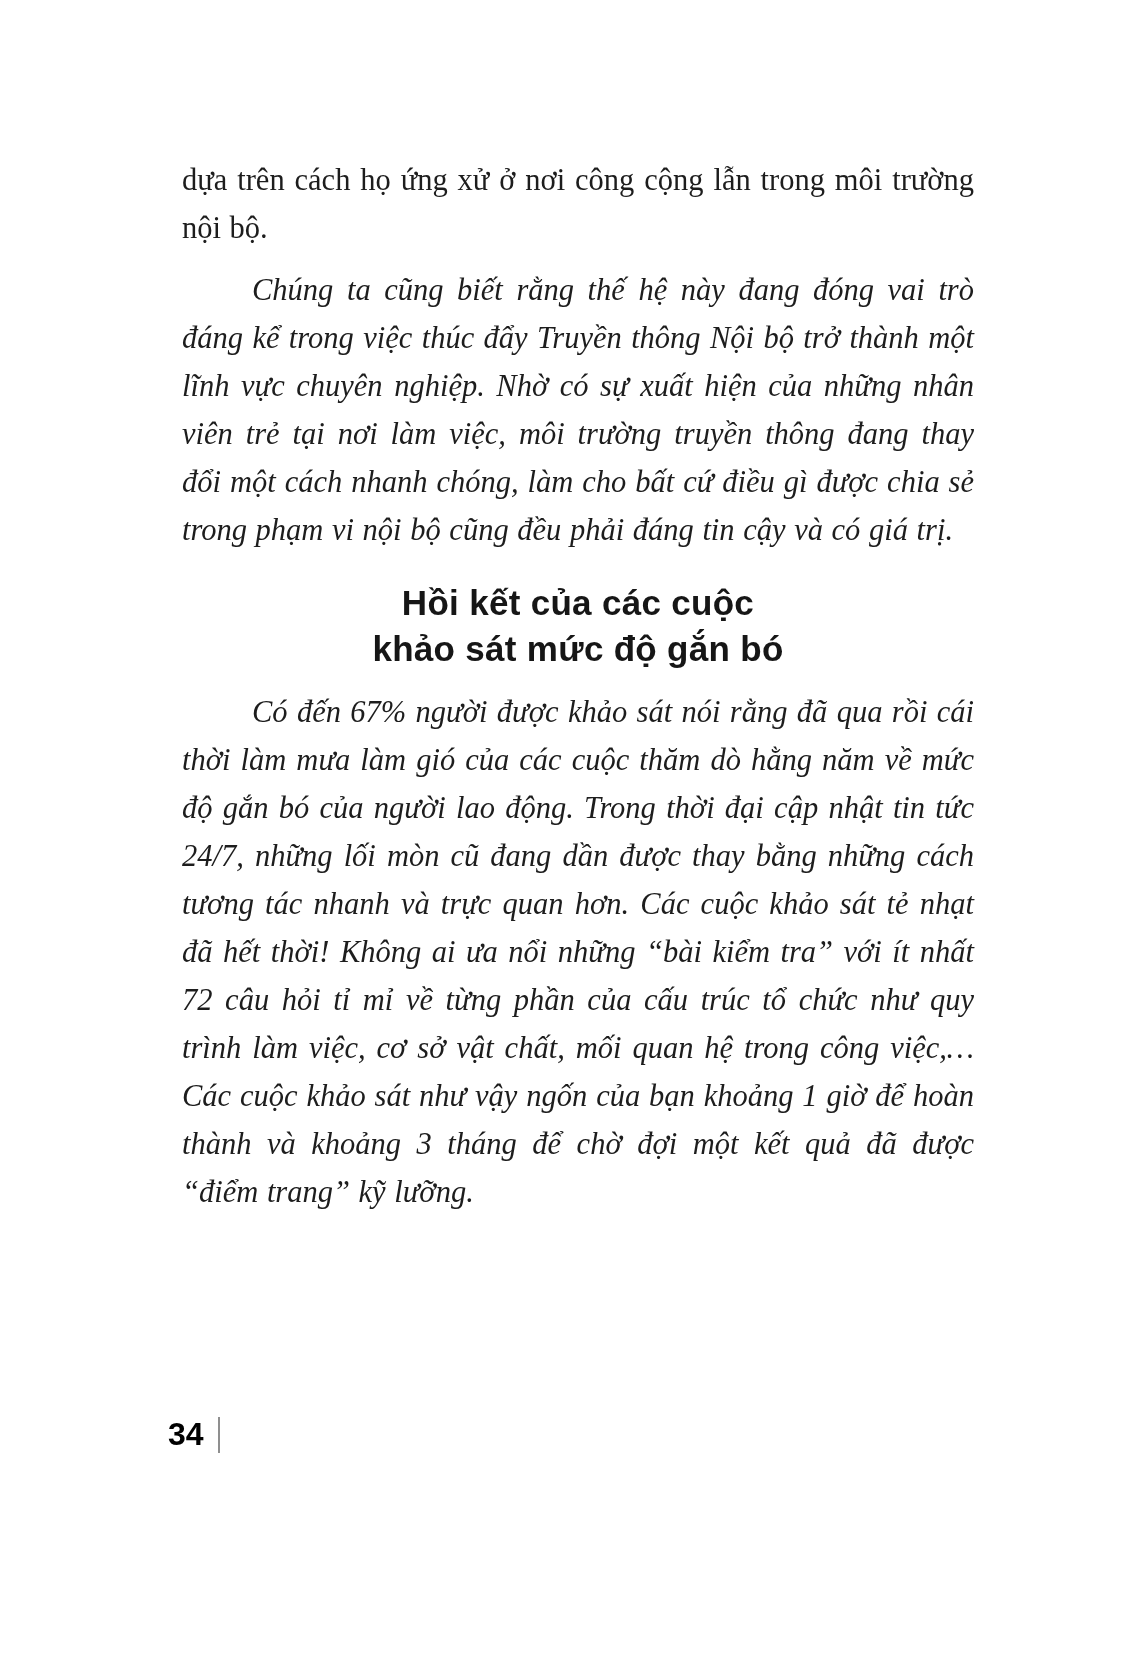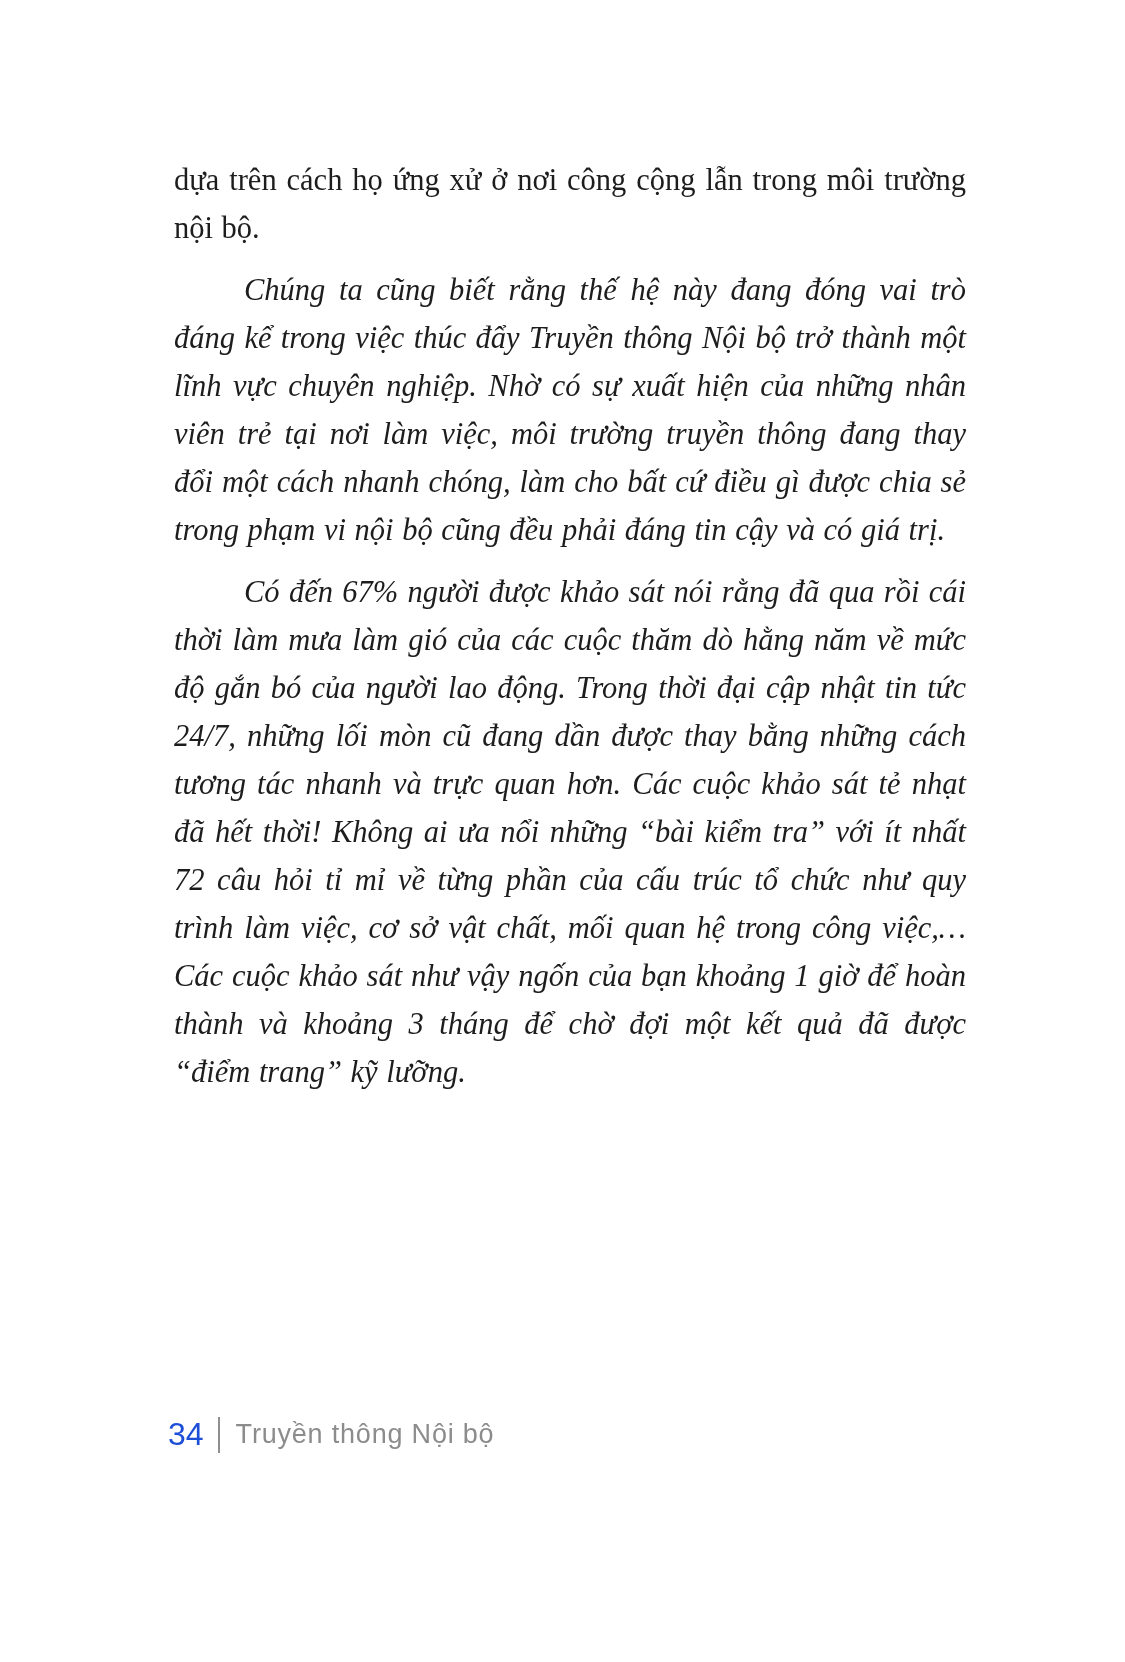--- a/index.html
+++ b/index.html
@@ -11,21 +11,21 @@
     position: relative;
     width: 1125px;
     height: 1662px;
     background: #ffffff;
     overflow: hidden;
     font-family: "Liberation Serif", "DejaVu Serif", serif;
     color: #1d1d1d;
   }
   .text-block {
     position: absolute;
-    left: 174px;
+    left: 182px;
     top: 156px;
     width: 792px;
   }
   p.body {
     font-size: 30.5px;
     line-height: 48px;
     text-align: justify;
     margin: 0 0 14px 0;
     word-spacing: 1px;
   }
@@ -49,22 +49,22 @@
   .footer {
     position: absolute;
     left: 168px;
     top: 1416px;
     display: flex;
     align-items: center;
     font-family: "Liberation Sans", "DejaVu Sans", sans-serif;
   }
   .footer .num {
     font-size: 32px;
-    font-weight: normal;
-    color: #1d4ed8;
+    font-weight: bold;
+    color: #000000;
   }
   .footer .divider {
     width: 2px;
     height: 36px;
     background: #8f8f8f;
     margin: 0 16px 0 14px;
   }
   .footer .title {
     font-size: 27px;
     color: #8c8c8c;
@@ -75,25 +75,28 @@
 <body>
 
 <div class="page">
 
   <div class="text-block">
 
     <p class="body">dựa trên cách họ ứng xử ở nơi công cộng lẫn trong môi trường nội bộ.</p>
 
     <p class="body indent">Chúng ta cũng biết rằng thế hệ này đang đóng vai trò đáng kể trong việc thúc đẩy Truyền thông Nội bộ trở thành một lĩnh vực chuyên nghiệp. Nhờ có sự xuất hiện của những nhân viên trẻ tại nơi làm việc, môi trường truyền thông đang thay đổi một cách nhanh chóng, làm cho bất cứ điều gì được chia sẻ trong phạm vi nội bộ cũng đều phải đáng tin cậy và có giá trị.</p>
 
+    <div class="heading">
+      <span>Hồi kết của các cuộc</span>
+      <span>khảo sát mức độ gắn bó</span>
+    </div>
 
     <p class="body indent">Có đến 67% người được khảo sát nói rằng đã qua rồi cái thời làm mưa làm gió của các cuộc thăm dò hằng năm về mức độ gắn bó của người lao động. Trong thời đại cập nhật tin tức 24/7, những lối mòn cũ đang dần được thay bằng những cách tương tác nhanh và trực quan hơn. Các cuộc khảo sát tẻ nhạt đã hết thời! Không ai ưa nổi những “bài kiểm tra” với ít nhất 72 câu hỏi tỉ mỉ về từng phần của cấu trúc tổ chức như quy trình làm việc, cơ sở vật chất, mối quan hệ trong công việc,… Các cuộc khảo sát như vậy ngốn của bạn khoảng 1 giờ để hoàn thành và khoảng 3 tháng để chờ đợi một kết quả đã được “điểm trang” kỹ lưỡng.</p>
 
 
   </div>
 
   <div class="footer">
     <span class="num">34</span>
     <span class="divider"></span>
-    <span class="title">Truyền thông Nội bộ</span>
   </div>
 
 </div>
 
 </body></html>

